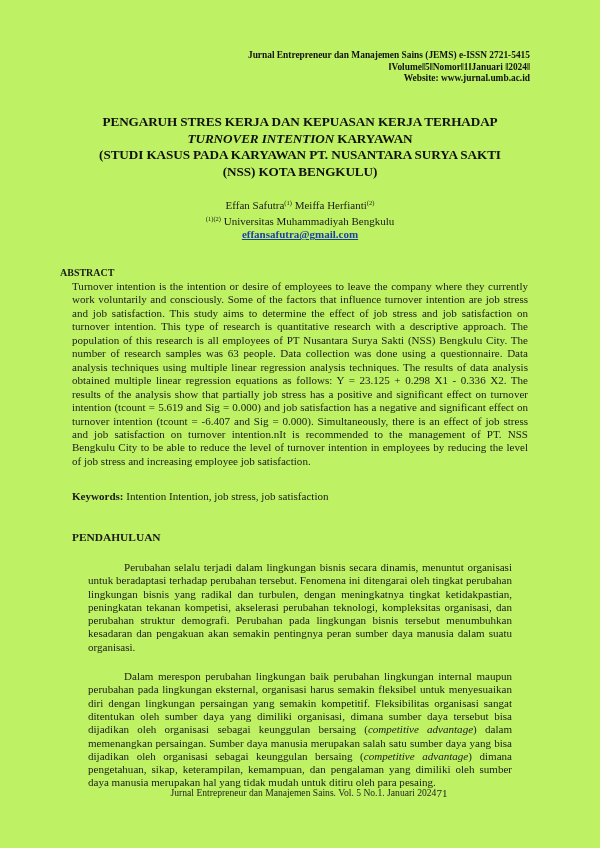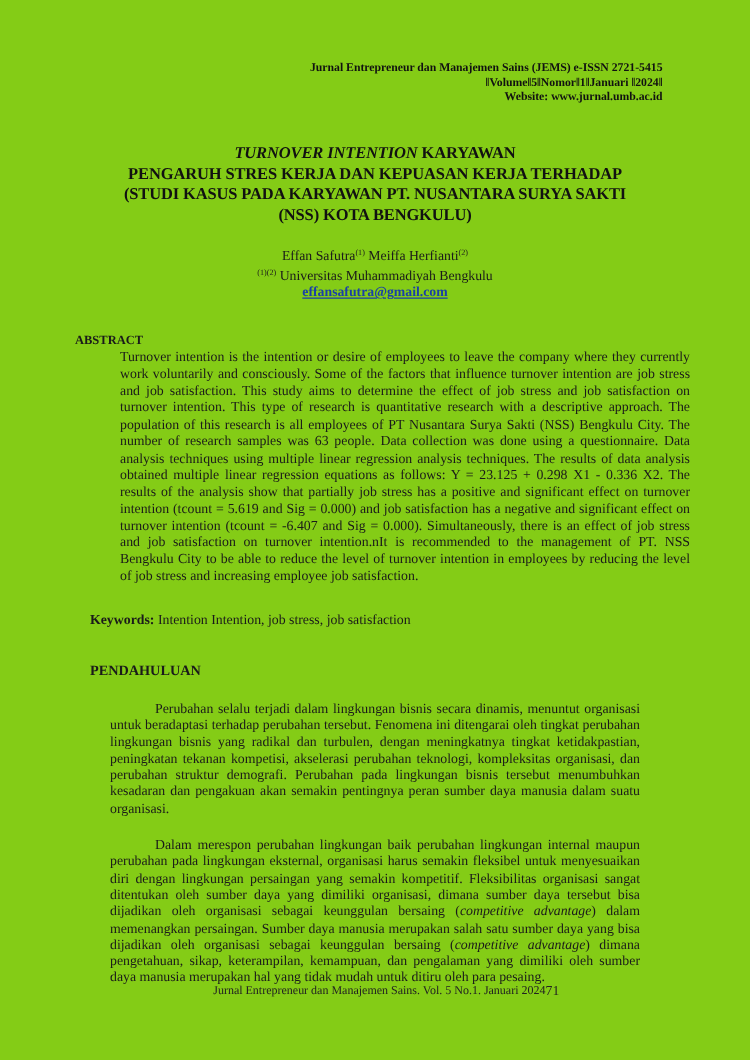--- a/index.html
+++ b/index.html
@@ -12,21 +12,21 @@
       height: 848px;
       position: relative;
       overflow: hidden;
       font-family: "Liberation Serif", "DejaVu Serif", serif;
       color: #1a1a1a;
     }
     .page {
       position: absolute;
       left: 0; top: 0;
       width: 600px; height: 848px;
-      background: #84cc16;
+      background: #bef264;
     }
     .journal-header {
       position: absolute;
       right: 70px;
       top: 50px;
       text-align: right;
       font-weight: bold;
       font-size: 9.4px;
       line-height: 11.6px;
       color: #111;
@@ -68,21 +68,20 @@
     }
     .abstract-body {
       position: absolute;
       left: 72px;
       width: 456px;
       top: 280px;
       font-size: 11.05px;
       line-height: 13.45px;
       text-align: justify;
       color: #1a1a1a;
-      margin-left: 24px;
     }
     .keywords {
       position: absolute;
       left: 72px;
       width: 456px;
       top: 490px;
       font-size: 11.05px;
       line-height: 13.45px;
     }
     .keywords b { font-weight: bold; }
@@ -125,22 +124,22 @@
 
 <div class="page">
 
   <div class="journal-header">
     <div>Jurnal Entrepreneur dan Manajemen Sains (JEMS) e-ISSN 2721-5415</div>
     <div>‖Volume‖5‖Nomor‖1‖Januari ‖2024‖</div>
     <div>Website: www.jurnal.umb.ac.id</div>
   </div>
 
   <div class="title-block">
+    <div>PENGARUH STRES KERJA DAN KEPUASAN KERJA TERHADAP</div>
     <div><span class="it">TURNOVER INTENTION</span><span> KARYAWAN</span></div>
-    <div>PENGARUH STRES KERJA DAN KEPUASAN KERJA TERHADAP</div>
     <div>(STUDI KASUS PADA KARYAWAN PT. NUSANTARA SURYA SAKTI</div>
     <div>(NSS) KOTA BENGKULU)</div>
   </div>
 
   <div class="authors">
     <div>
       <span>Effan Safutra</span><sup>(1)</sup><span> Meiffa Herfianti</span><sup>(2)</sup>
     </div>
     <div>
       <sup>(1)(2)</sup><span> Universitas Muhammadiyah Bengkulu</span>

